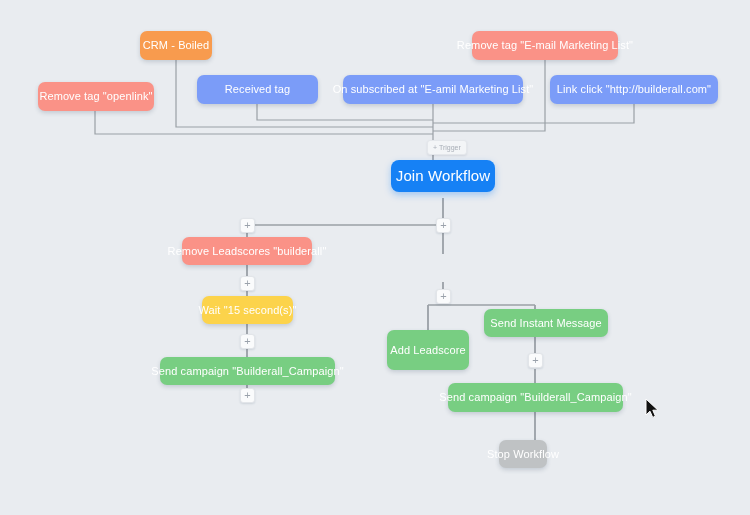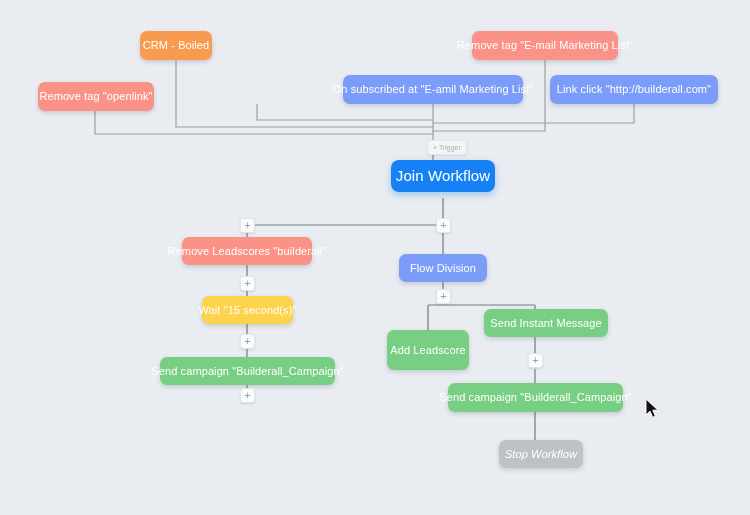--- a/index.html
+++ b/index.html
@@ -134,20 +134,23 @@
   </svg>
 
   <div class="node salmon" style="left:38px; top:82px; width:116px; height:29px;">
     <span>Remove tag "openlink"</span>
   </div>
 
   <div class="node orange" style="left:140px; top:31px; width:72px; height:29px;">
     <span>CRM - Boiled</span>
   </div>
 
+  <div class="node blue" style="left:197px; top:75px; width:121px; height:29px;">
+    <span>Received tag</span>
+  </div>
 
   <div class="node blue" style="left:343px; top:75px; width:180px; height:29px;">
     <span>On subscribed at "E-amil Marketing List"</span>
   </div>
 
   <div class="node salmon" style="left:472px; top:31px; width:146px; height:29px;">
     <span>Remove tag "E-mail Marketing List"</span>
   </div>
 
   <div class="node blue" style="left:550px; top:75px; width:168px; height:29px;">
@@ -186,23 +189,20 @@
   </div>
 
   <div class="node green" style="left:160px; top:357px; width:175px; height:28px;">
     <span>Send campaign "Builderall_Campaign"</span>
   </div>
 
   <div class="plus" style="left:240px; top:388px;">
     <span>+</span>
   </div>
 
-  <div class="node blue" style="left:399px; top:254px; width:88px; height:28px;">
-    <span>Flow Division</span>
-  </div>
 
   <div class="plus" style="left:436px; top:289px;">
     <span>+</span>
   </div>
 
   <div class="node green" style="left:387px; top:330px; width:82px; height:40px;">
     <span>Add Leadscore</span>
   </div>
 
   <div class="node green" style="left:484px; top:309px; width:124px; height:28px;">
@@ -210,21 +210,21 @@
   </div>
 
   <div class="plus" style="left:528px; top:353px;">
     <span>+</span>
   </div>
 
   <div class="node green" style="left:448px; top:383px; width:175px; height:29px;">
     <span>Send campaign "Builderall_Campaign"</span>
   </div>
 
-  <div class="node grey" style="left:499px; top:440px; width:84px; height:28px;font-style:italic;">
+  <div class="node grey" style="left:499px; top:440px; width:48px; height:28px;">
     <span>Stop Workflow</span>
   </div>
 
   <svg class="cursor" style="left:645px; top:398px;" width="16" height="22" viewBox="0 0 16 22" xmlns="http://www.w3.org/2000/svg">
     <path d="M1 1 L1 17 L5 13.2 L7.7 19.4 L10.4 18.2 L7.8 12.2 L13 12.2 Z" fill="#111111" stroke="#ffffff" stroke-width="1"></path>
   </svg>
 
 </div>
 
 </body></html>

